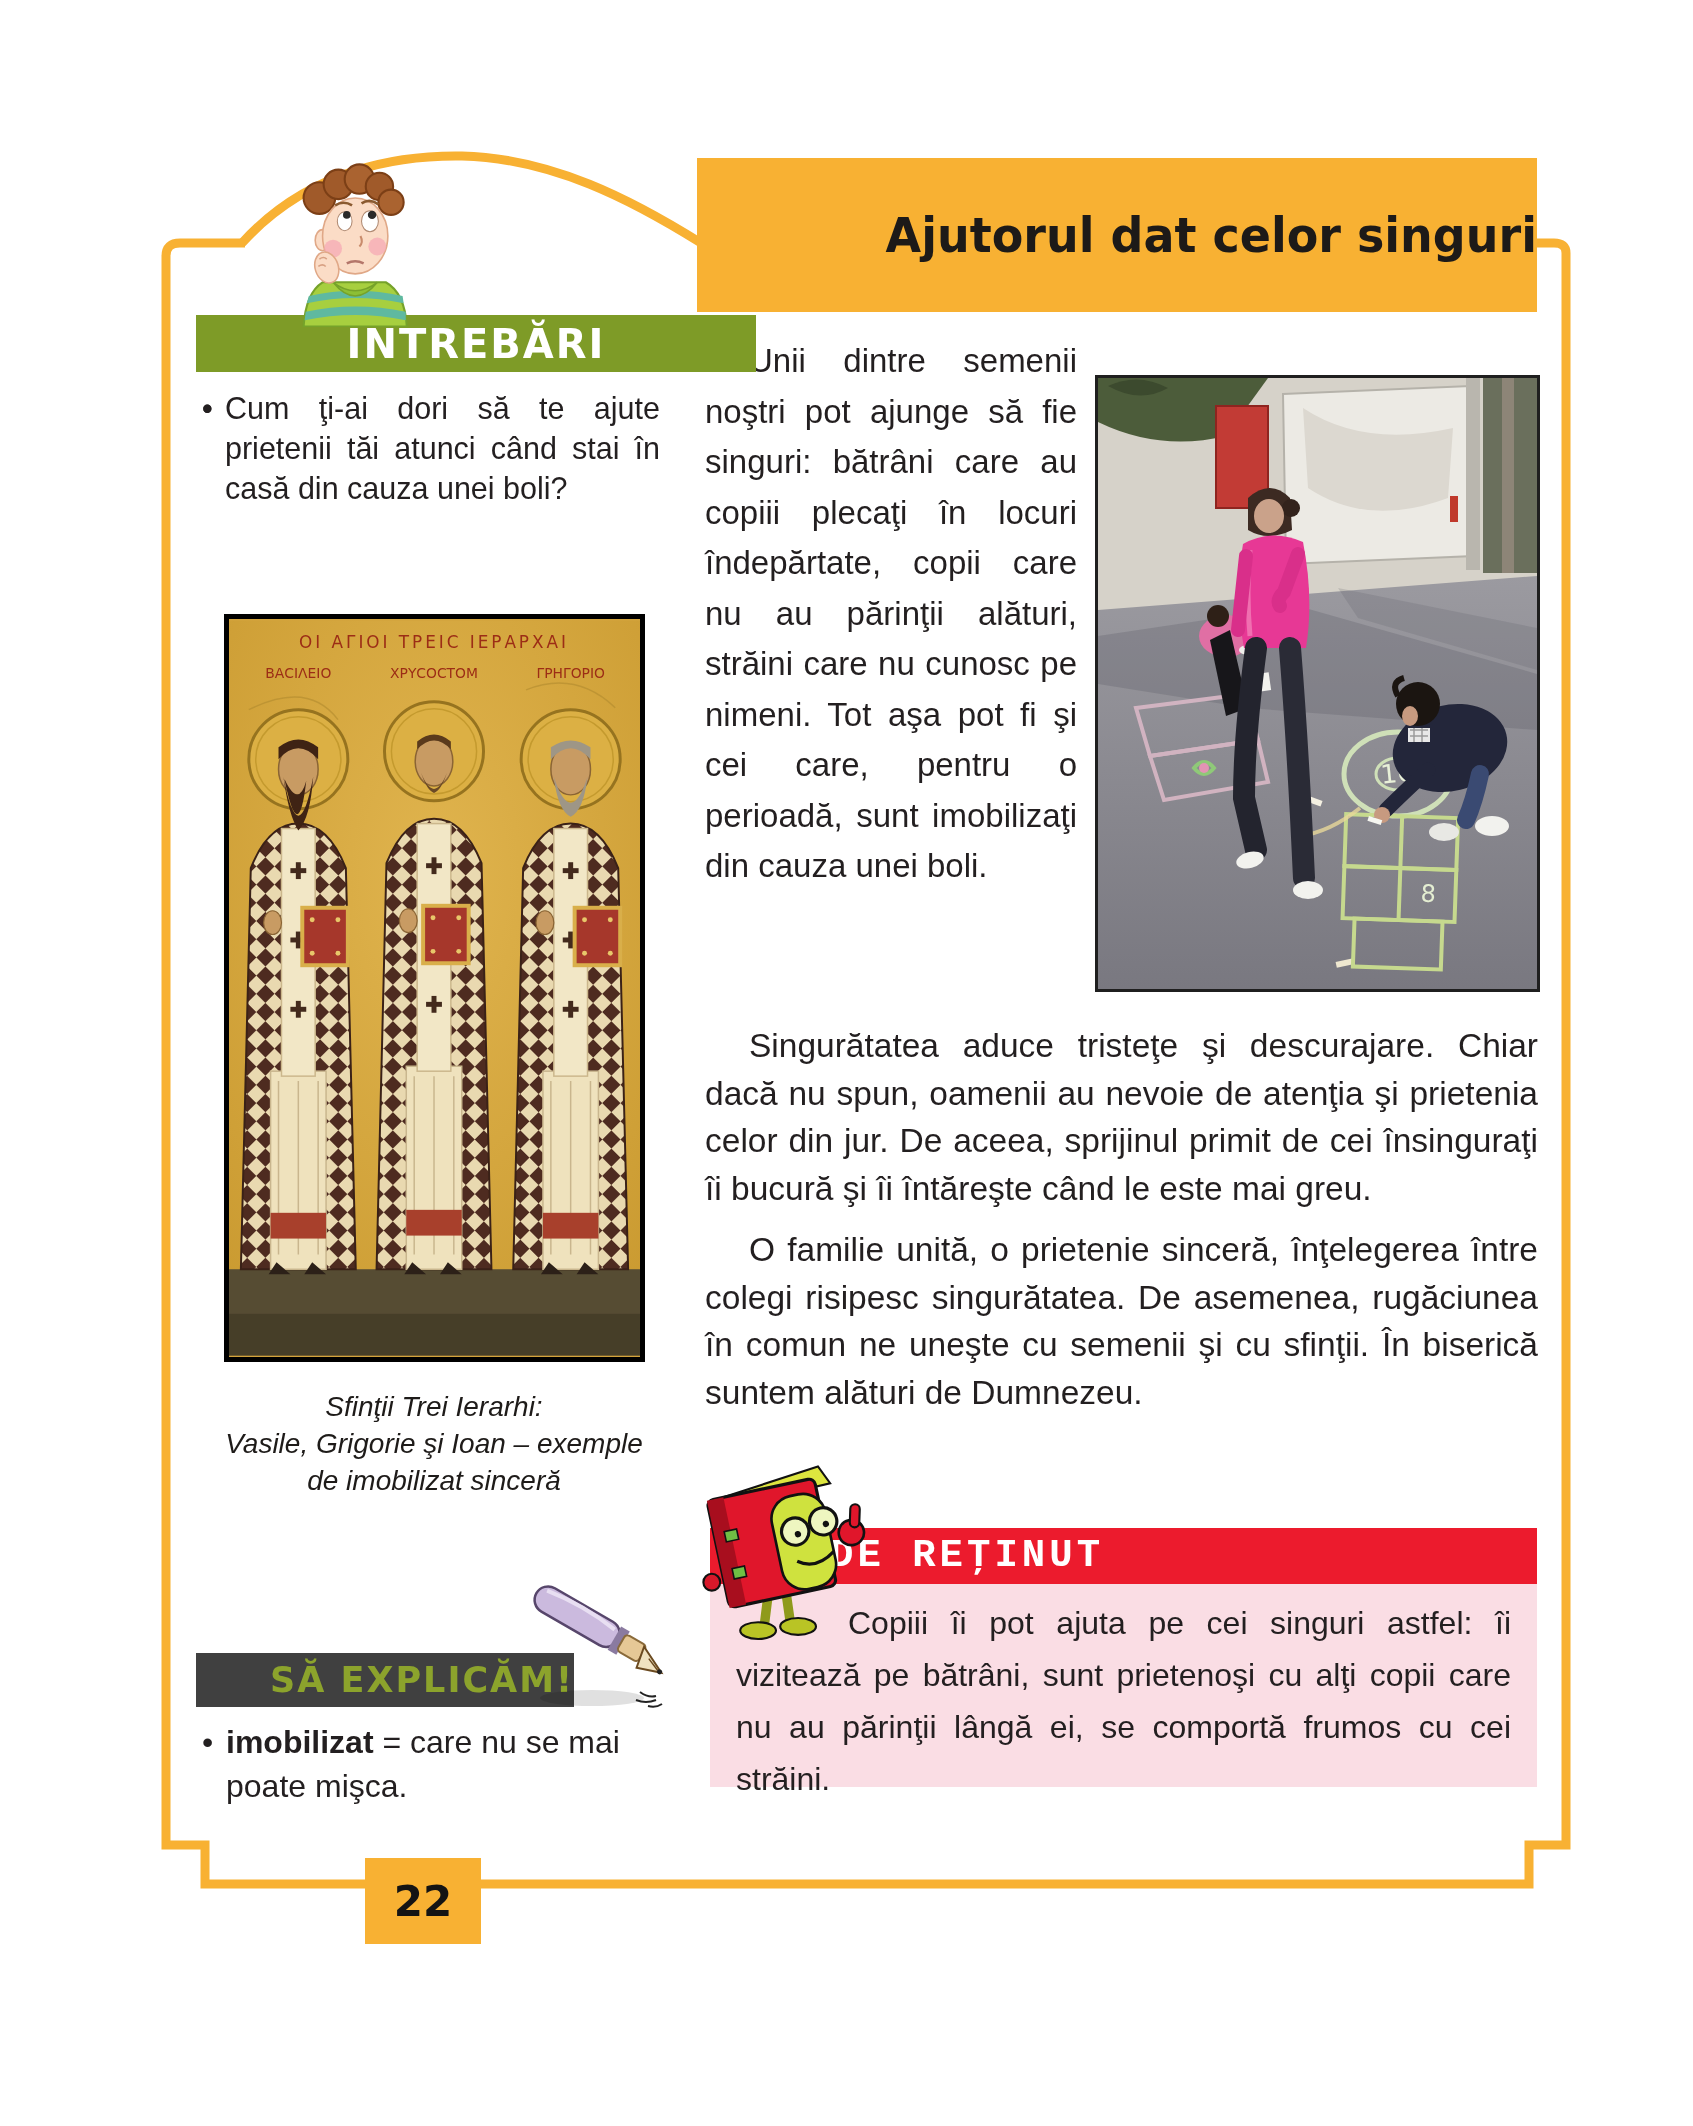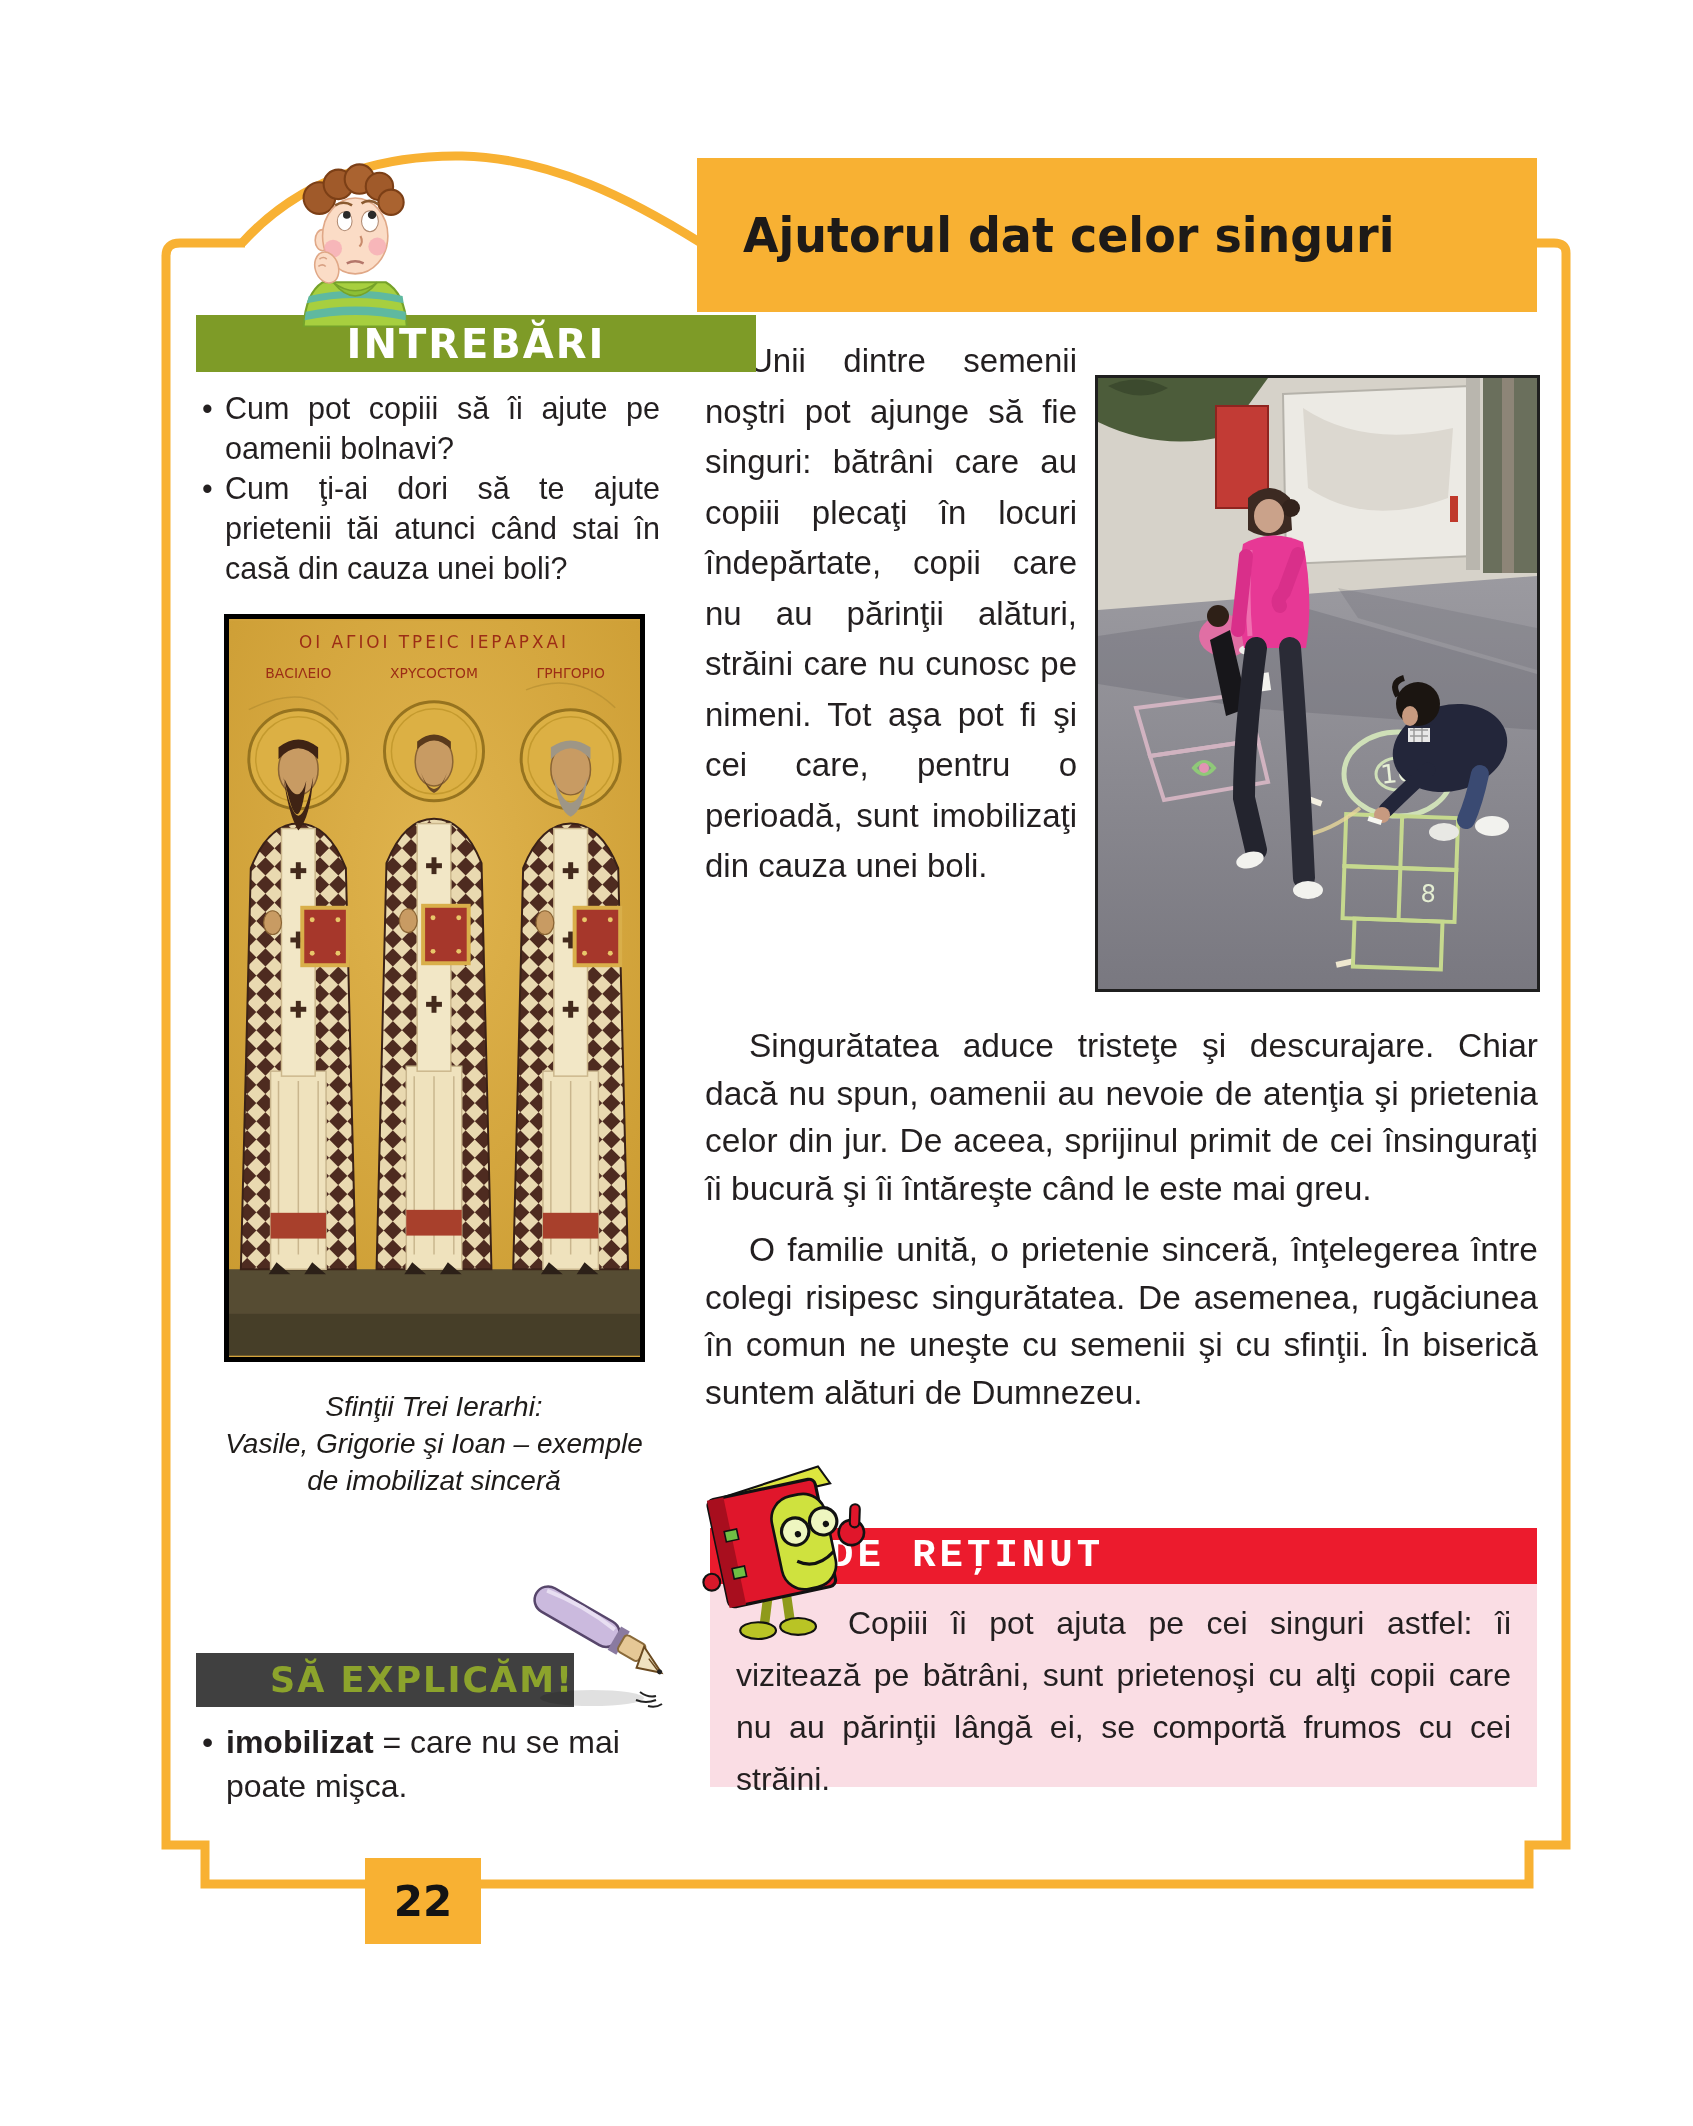--- a/index.html
+++ b/index.html
@@ -7,21 +7,21 @@
   body{
     width:1693px;height:2126px;position:relative;overflow:hidden;
     font-family:"Liberation Sans",sans-serif;color:#231f20;
   }
   .abs{position:absolute}
   
   #frame-svg{position:absolute;left:0;top:0;width:1693px;height:2126px;z-index:1}
   
   .title-band{
     left:697px;top:158px;width:840px;height:154px;background:#F8B133;z-index:2;
-    display:flex;align-items:center;justify-content:flex-start;padding-left:46px;
+    display:flex;align-items:center;justify-content:flex-end;padding-left:46px;
   }
   .title-band h1{
     font-family:"DejaVu Sans",sans-serif;font-weight:800;font-size:46px;
     color:#1d1a18;letter-spacing:0px;transform:scaleY(1.05);
   }
   
   .q-banner{
     left:196px;top:315px;width:560px;height:57px;background:#7E9B27;z-index:3;
     display:flex;align-items:center;justify-content:center;
   }
@@ -127,21 +127,20 @@
   </svg>
 </div>
 
 <div class="abs q-banner">
   <span>ÎNTREBĂRI</span>
 </div>
 
 <ul class="abs questions">
   <li>
     <span class="bullet">•</span>
-    <span>Cum pot copiii să îi ajute pe oamenii bolnavi?</span>
   </li>
   <li>
     <span class="bullet">•</span>
     <span>Cum ţi-ai dori să te ajute prietenii tăi atunci când stai în casă din cauza unei boli?</span>
   </li>
 </ul>
 
 <figure class="abs icon-fig">
   <svg viewBox="0 0 415 742">
     <defs>

